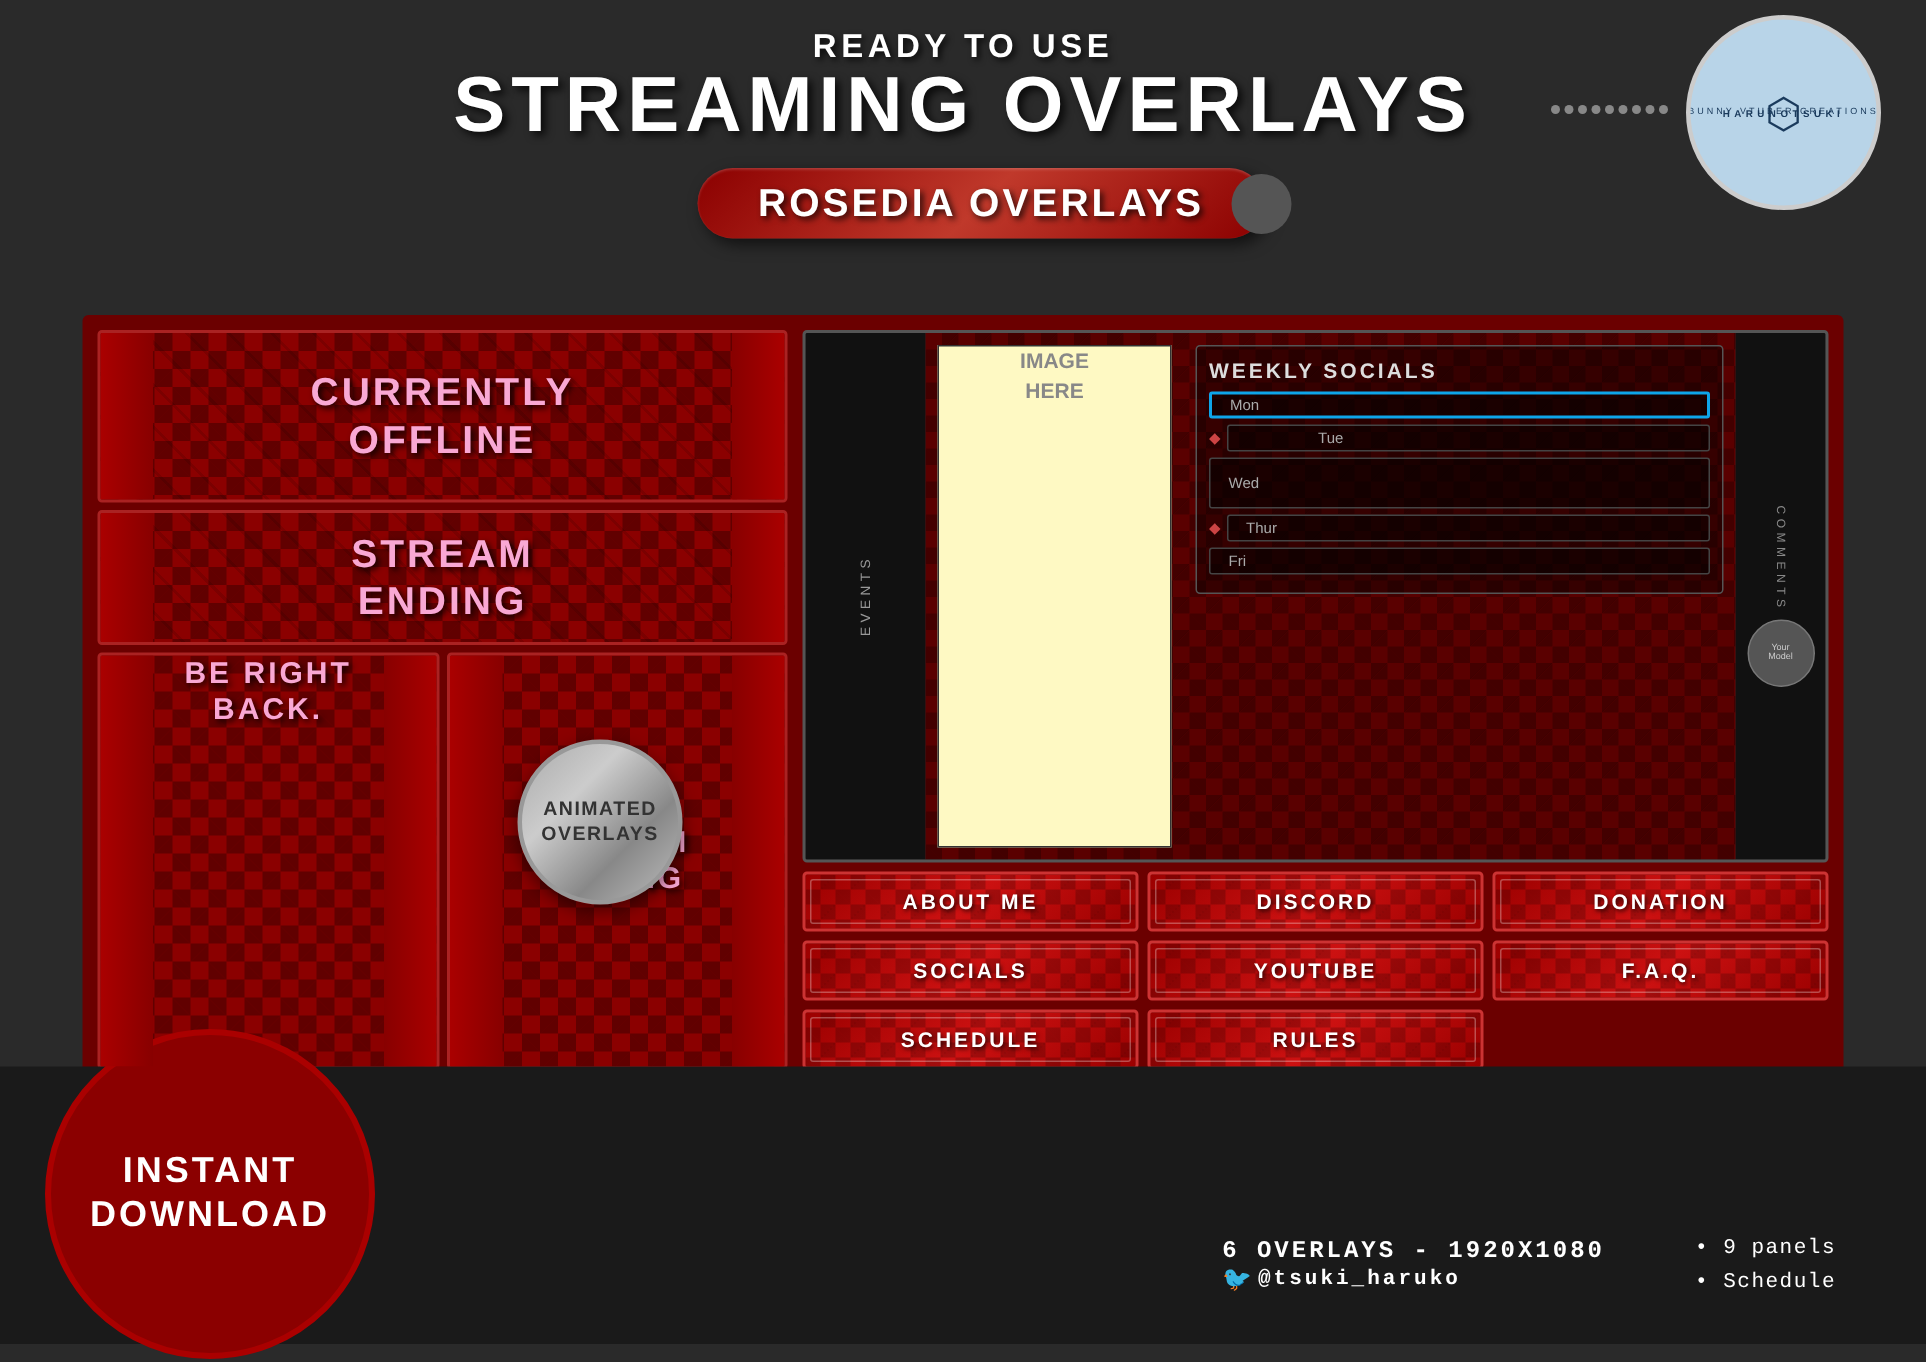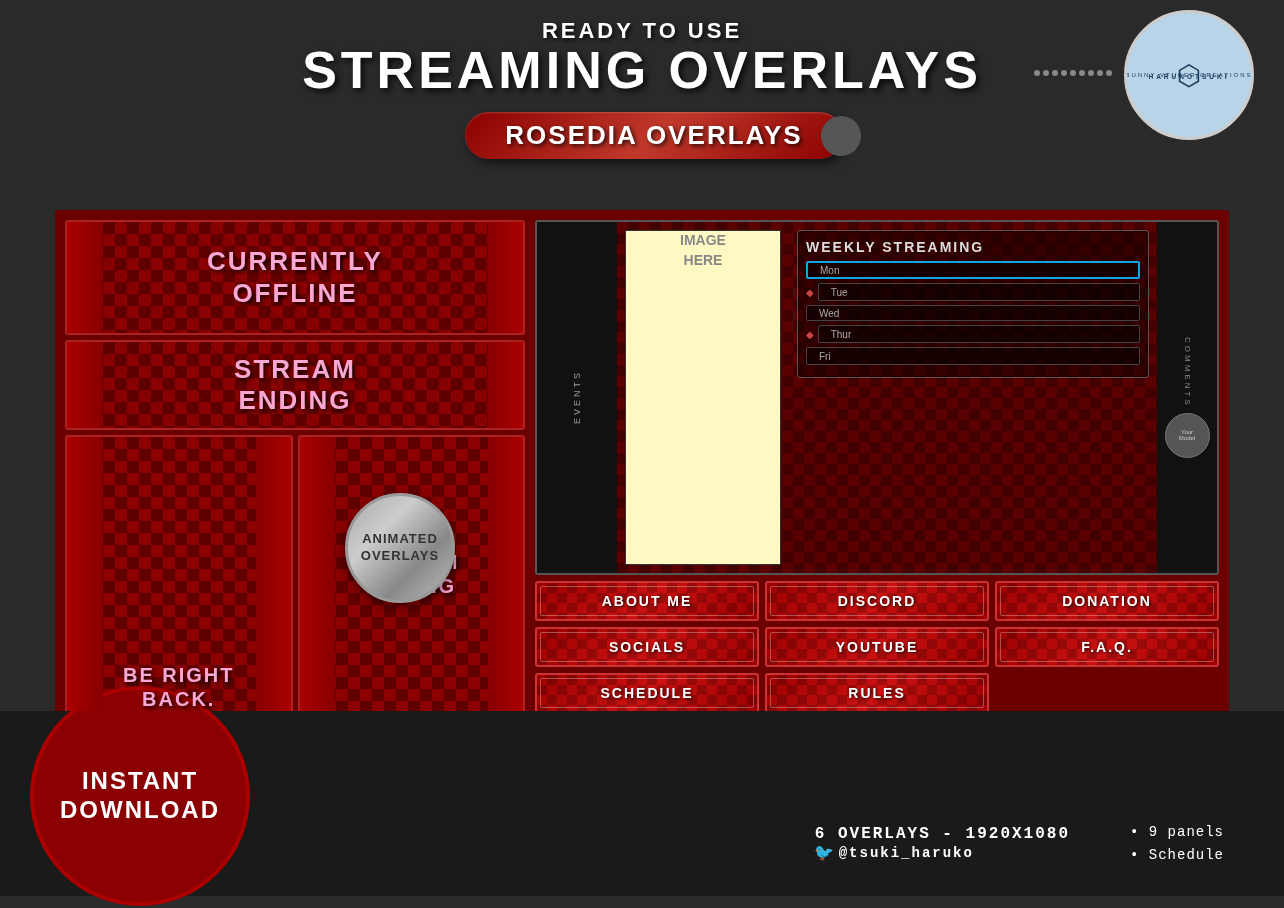--- a/index.html
+++ b/index.html
@@ -192,21 +192,21 @@
       gap: 5px;
       flex: 1;
     }
 
     .panel-brb {
       flex: 1;
       background: #8b0000;
       border: 2px solid #aa2222;
       border-radius: 3px;
       display: flex;
-      align-items: flex-end;
+      align-items: flex-start;
       justify-content: center;
       position: relative;
       overflow: hidden;
     }
 
     .panel-ending {
       flex: 1;
       background: #8b0000;
       border: 2px solid #aa2222;
       border-radius: 3px;
@@ -655,35 +655,35 @@
 
       <div class="overlay-center">
         <div class="overlay-diamond-bg"></div>
 
         <div class="image-here-box">
           <div class="image-here-text">IMAGE<br>HERE</div>
         </div>
 
         <div class="schedule-area">
           <div style="background: rgba(0,0,0,0.4); border: 1px solid #555; border-radius: 3px; padding: 8px; position: relative; z-index: 2;">
-            <div class="schedule-title">WEEKLY STREAMING</div>
+            <div class="schedule-title">WEEKLY SOCIALS</div>
 
             <div class="schedule-row">
               <div class="schedule-input" style="background: rgba(0,0,0,0.5); border: 2px solid #0ea5e9; height: 18px; border-radius: 2px; display: flex; align-items: center;">
                 <span style="color: #aaa; font-size: 10px; padding-left: 6px;">Mon</span>
               </div>
             </div>
             <div class="schedule-row">
               <span class="diamond-icon">◆</span>
               <div class="schedule-input" style="background: rgba(0,0,0,0.5); border: 1px solid #444; height: 18px; border-radius: 2px; display: flex; align-items: center;">
-                <span style="color: #aaa; font-size: 10px; padding-left: 6px;">Tue</span>
+                <span style="color: #aaa; font-size: 10px; padding-left: 6px; margin-left: 48px;">Tue</span>
               </div>
             </div>
             <div class="schedule-row">
-              <div class="schedule-input" style="background: rgba(0,0,0,0.5); border: 1px solid #444; height: 16px; border-radius: 2px; display: flex; align-items: center;">
+              <div class="schedule-input" style="background: rgba(0,0,0,0.5); border: 1px solid #444; height: 34px; border-radius: 2px; display: flex; align-items: center;">
                 <span style="color: #aaa; font-size: 10px; padding-left: 6px;">Wed</span>
               </div>
             </div>
             <div class="schedule-row">
               <span class="diamond-icon">◆</span>
               <div class="schedule-input" style="background: rgba(0,0,0,0.5); border: 1px solid #444; height: 18px; border-radius: 2px; display: flex; align-items: center;">
                 <span style="color: #aaa; font-size: 10px; padding-left: 6px;">Thur</span>
               </div>
             </div>
             <div class="schedule-row">

